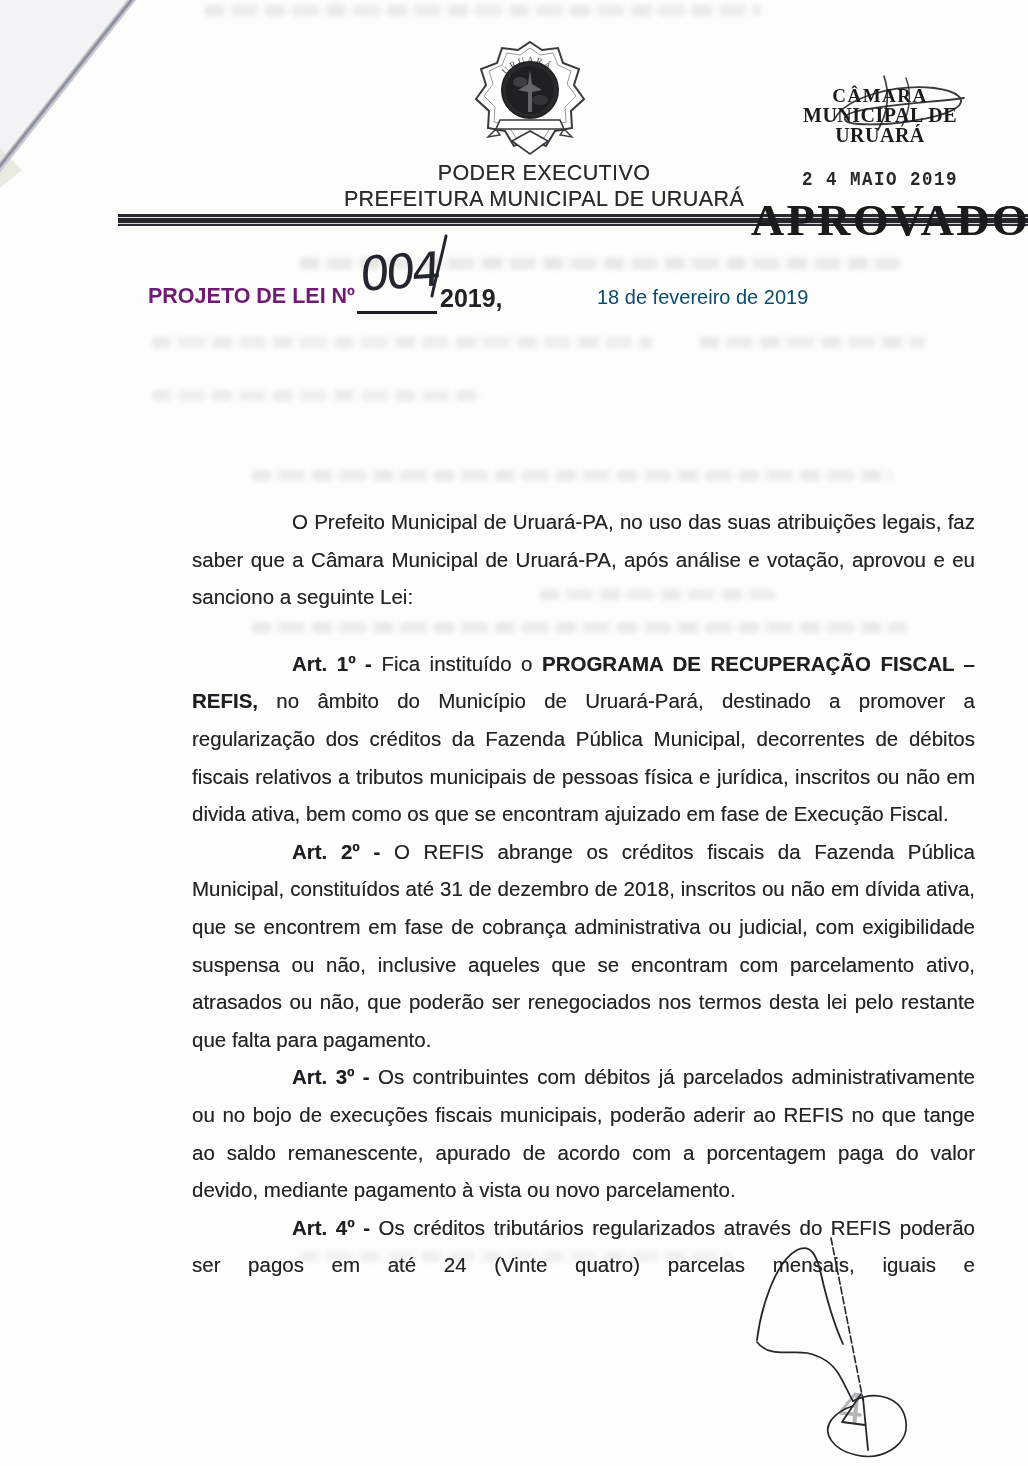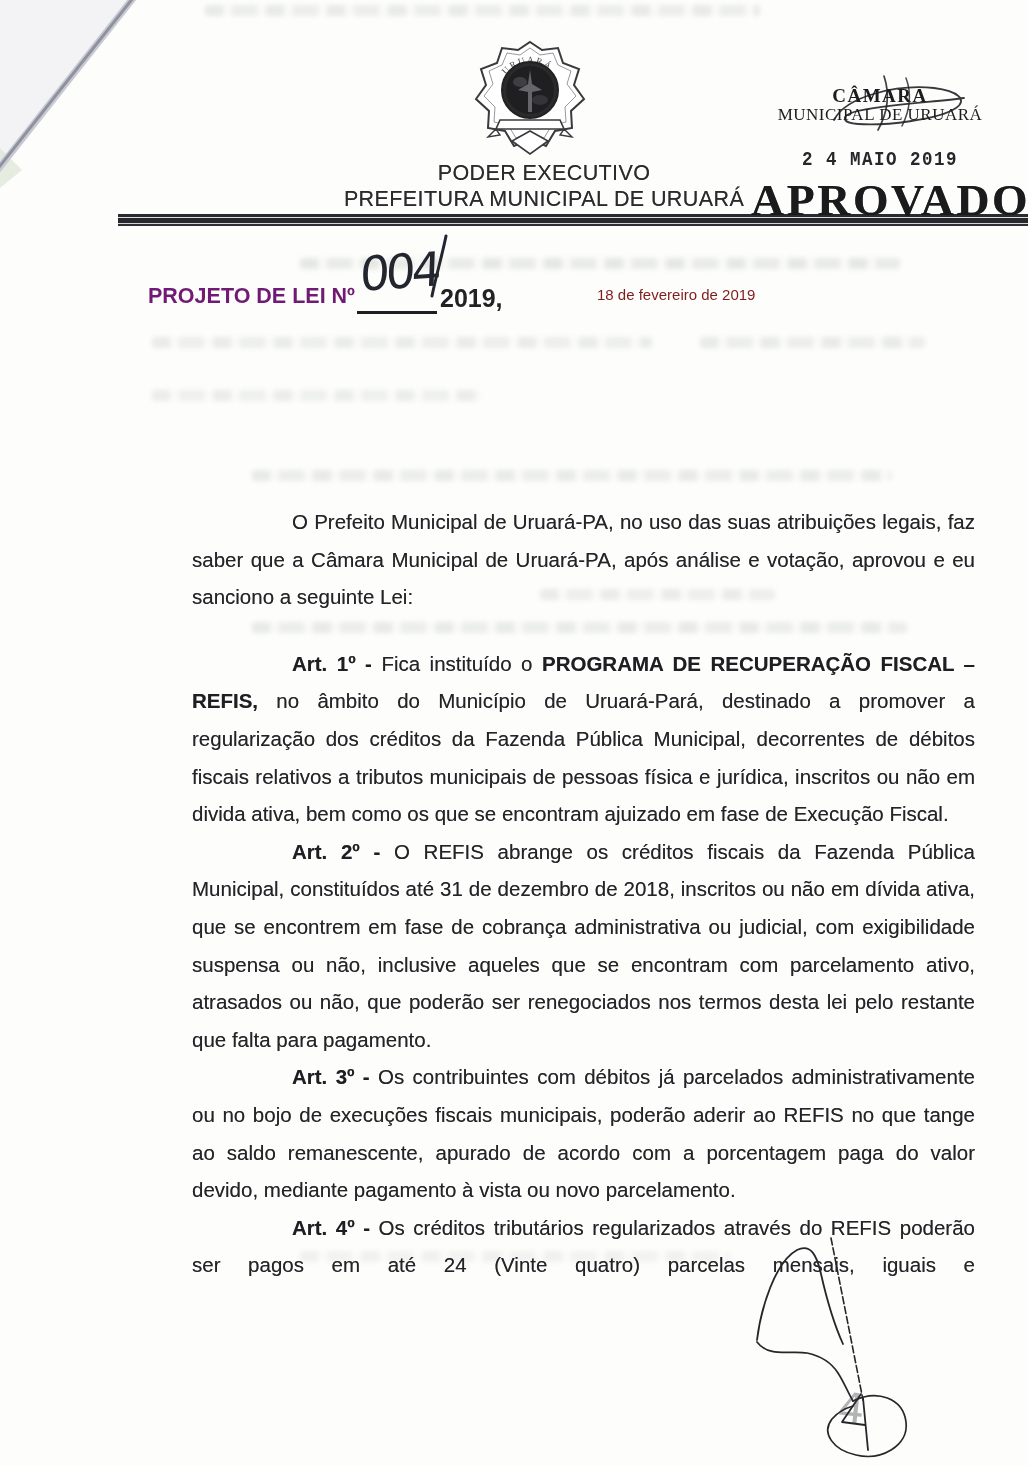--- a/index.html
+++ b/index.html
@@ -36,21 +36,21 @@
       rgba(24,24,32,.15) 2.5px 4px,
       #14141c 4px 8.5px,
       rgba(24,24,32,.2) 8.5px 10px,
       #1c1c26 10px 12px);
     opacity:.92;
   }
   
   .stamp{position:absolute;left:756px;top:42px;width:248px;text-align:center;
     font-family:"Liberation Serif",serif;color:#1c1c1f;}
   .stamp-line1{font-size:19px;font-weight:700;letter-spacing:1.5px;line-height:19px;margin-top:44px;}
-  .stamp-line2{font-size:17px;font-weight:400;letter-spacing:.5px;line-height:20px;}
+  .stamp-line2{font-size:20px;font-weight:700;letter-spacing:.5px;line-height:20px;}
   .stamp-date{
     margin-top:24px;
     font-family:"Liberation Mono",monospace;
     font-size:17.5px;font-weight:700;letter-spacing:1.5px;
     color:#26262b;transform:scaleY(1.15);
   }
   .stamp-status{
     margin-top:6px;font-size:44px;font-weight:700;letter-spacing:2.5px;
     color:#1b1b1e;transform:scaleX(1.04);
     text-shadow:0 0 .6px rgba(20,20,25,.7);
@@ -62,21 +62,21 @@
   .number-underline{position:absolute;left:209px;top:27px;width:80px;border-bottom:3.5px solid #1d1d22;}
   .number-hand{
     position:absolute;left:212px;top:-36px;
     font-family:"DejaVu Sans",sans-serif;
     font-size:47px;color:#23262e;
     transform:rotate(-4deg) skewX(-6deg);
     letter-spacing:-4px;line-height:1;
   }
   .hand-stroke{position:absolute;pointer-events:none;}
   .title-year{position:absolute;left:292px;top:0;font-size:25px;font-weight:700;color:#222226;}
-  .title-date{position:absolute;left:449px;top:2px;font-size:15px;color:#7f1d1d;}
+  .title-date{position:absolute;left:449px;top:2px;font-size:20px;color:#0c4a6e;}
   
   .epigraph{
     position:absolute;left:505px;top:352px;width:429px;
     font-size:20.5px;font-weight:700;line-height:37.5px;
     text-align:justify;color:#222226;
     text-shadow:0 0 .4px rgba(25,25,35,.55);
   }
   
   .doc-body{
     position:absolute;left:148px;top:503px;width:783px;

